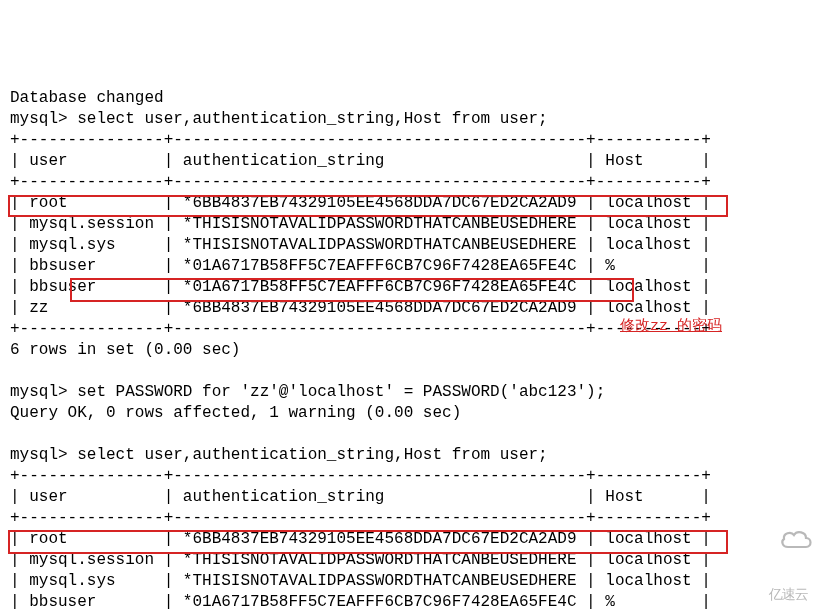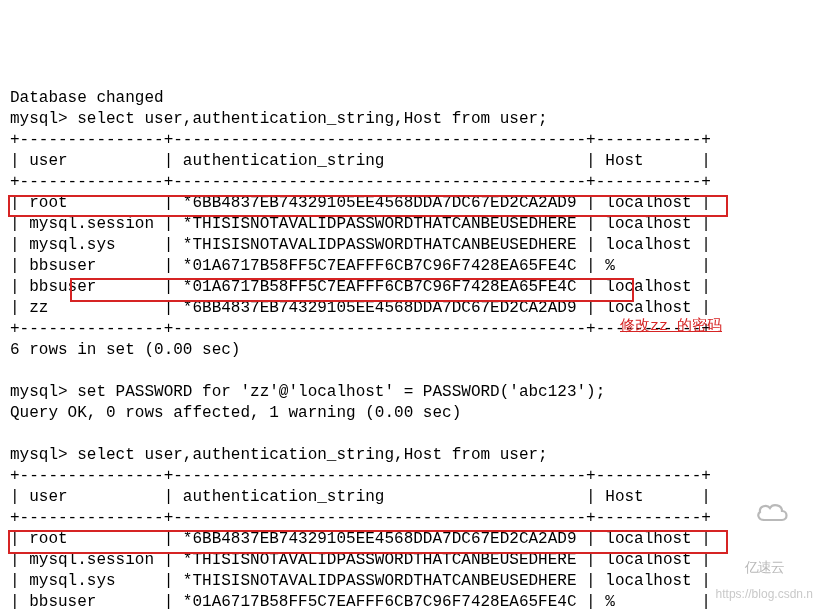--- a/index.html
+++ b/index.html
@@ -87,17 +87,16 @@
 
 <div class="annotation" style="left:620px; top:316px;text-decoration:underline;">修改zz 的密码</div>
 
 <div class="watermark">
   <span>
     <svg width="34" height="22" viewBox="0 0 34 22">
       <path d="M9 18 C3 18 2 12 5 10 C4 4 12 2 15 6 C18 1 27 3 27 9 C33 9 33 18 27 18 Z" fill="none" stroke="#b9b9b9" stroke-width="2.2"></path>
     </svg>
   </span>
   <span class="wchar">亿速云</span>
-  <span class="watermark-url">https://blog.csdn.n</span>
 </div>
 
 
 
 
 </body></html>

